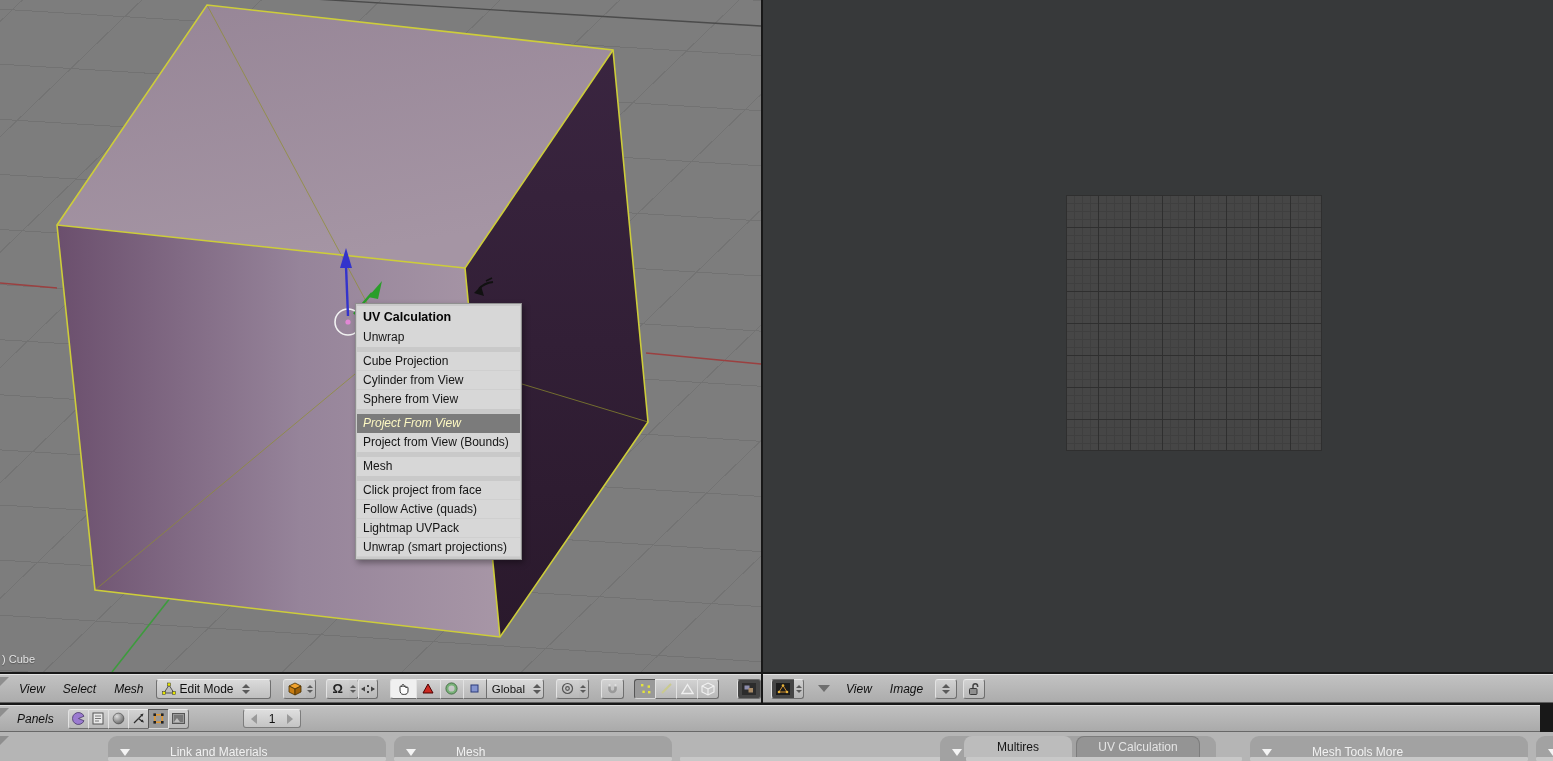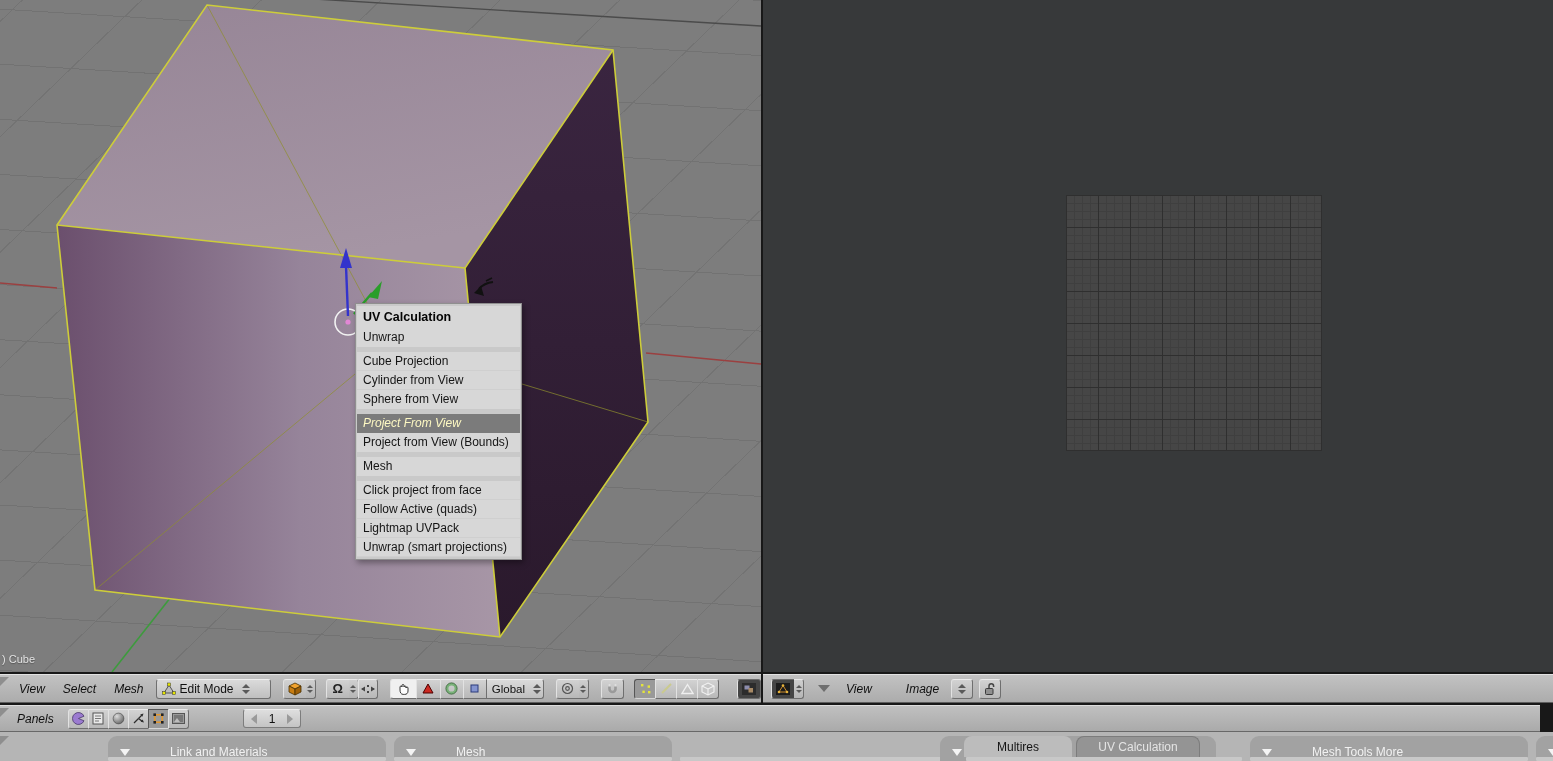--- a/index.html
+++ b/index.html
@@ -351,21 +351,21 @@
             <circle cx="11" cy="9" r="1.3" fill="#e6b23a"></circle>
         </svg>
       </span>
       <span class="ministp">
           <i class="up"></i>
           <i class="dn"></i>
         </span>
     </span>
     <span class="tri-down" style="margin-left:14px"></span>
     <span class="menu-label" style="margin-left:14px">View</span>
-    <span class="menu-label" style="margin-left:30px">Image</span>
+    <span class="menu-label" style="margin-left:14px">Image</span>
     <span class="btn" style="margin-left:10px;width:22px">
       <span class="stp" style="margin-left:0">
           <i class="up"></i>
           <i class="dn"></i>
         </span>
     </span>
     <span class="btn" style="margin-left:6px;width:22px">
       <svg width="12" height="14">
         <path d="M5 7 V4 a2.3 2.3 0 0 1 4.6 0 V5" fill="none" stroke="#444" stroke-width="1.5"></path>
         <rect x="1.5" y="6.5" width="7.5" height="6" rx="1" fill="#8f8f8f" stroke="#3a3a3a"></rect>

